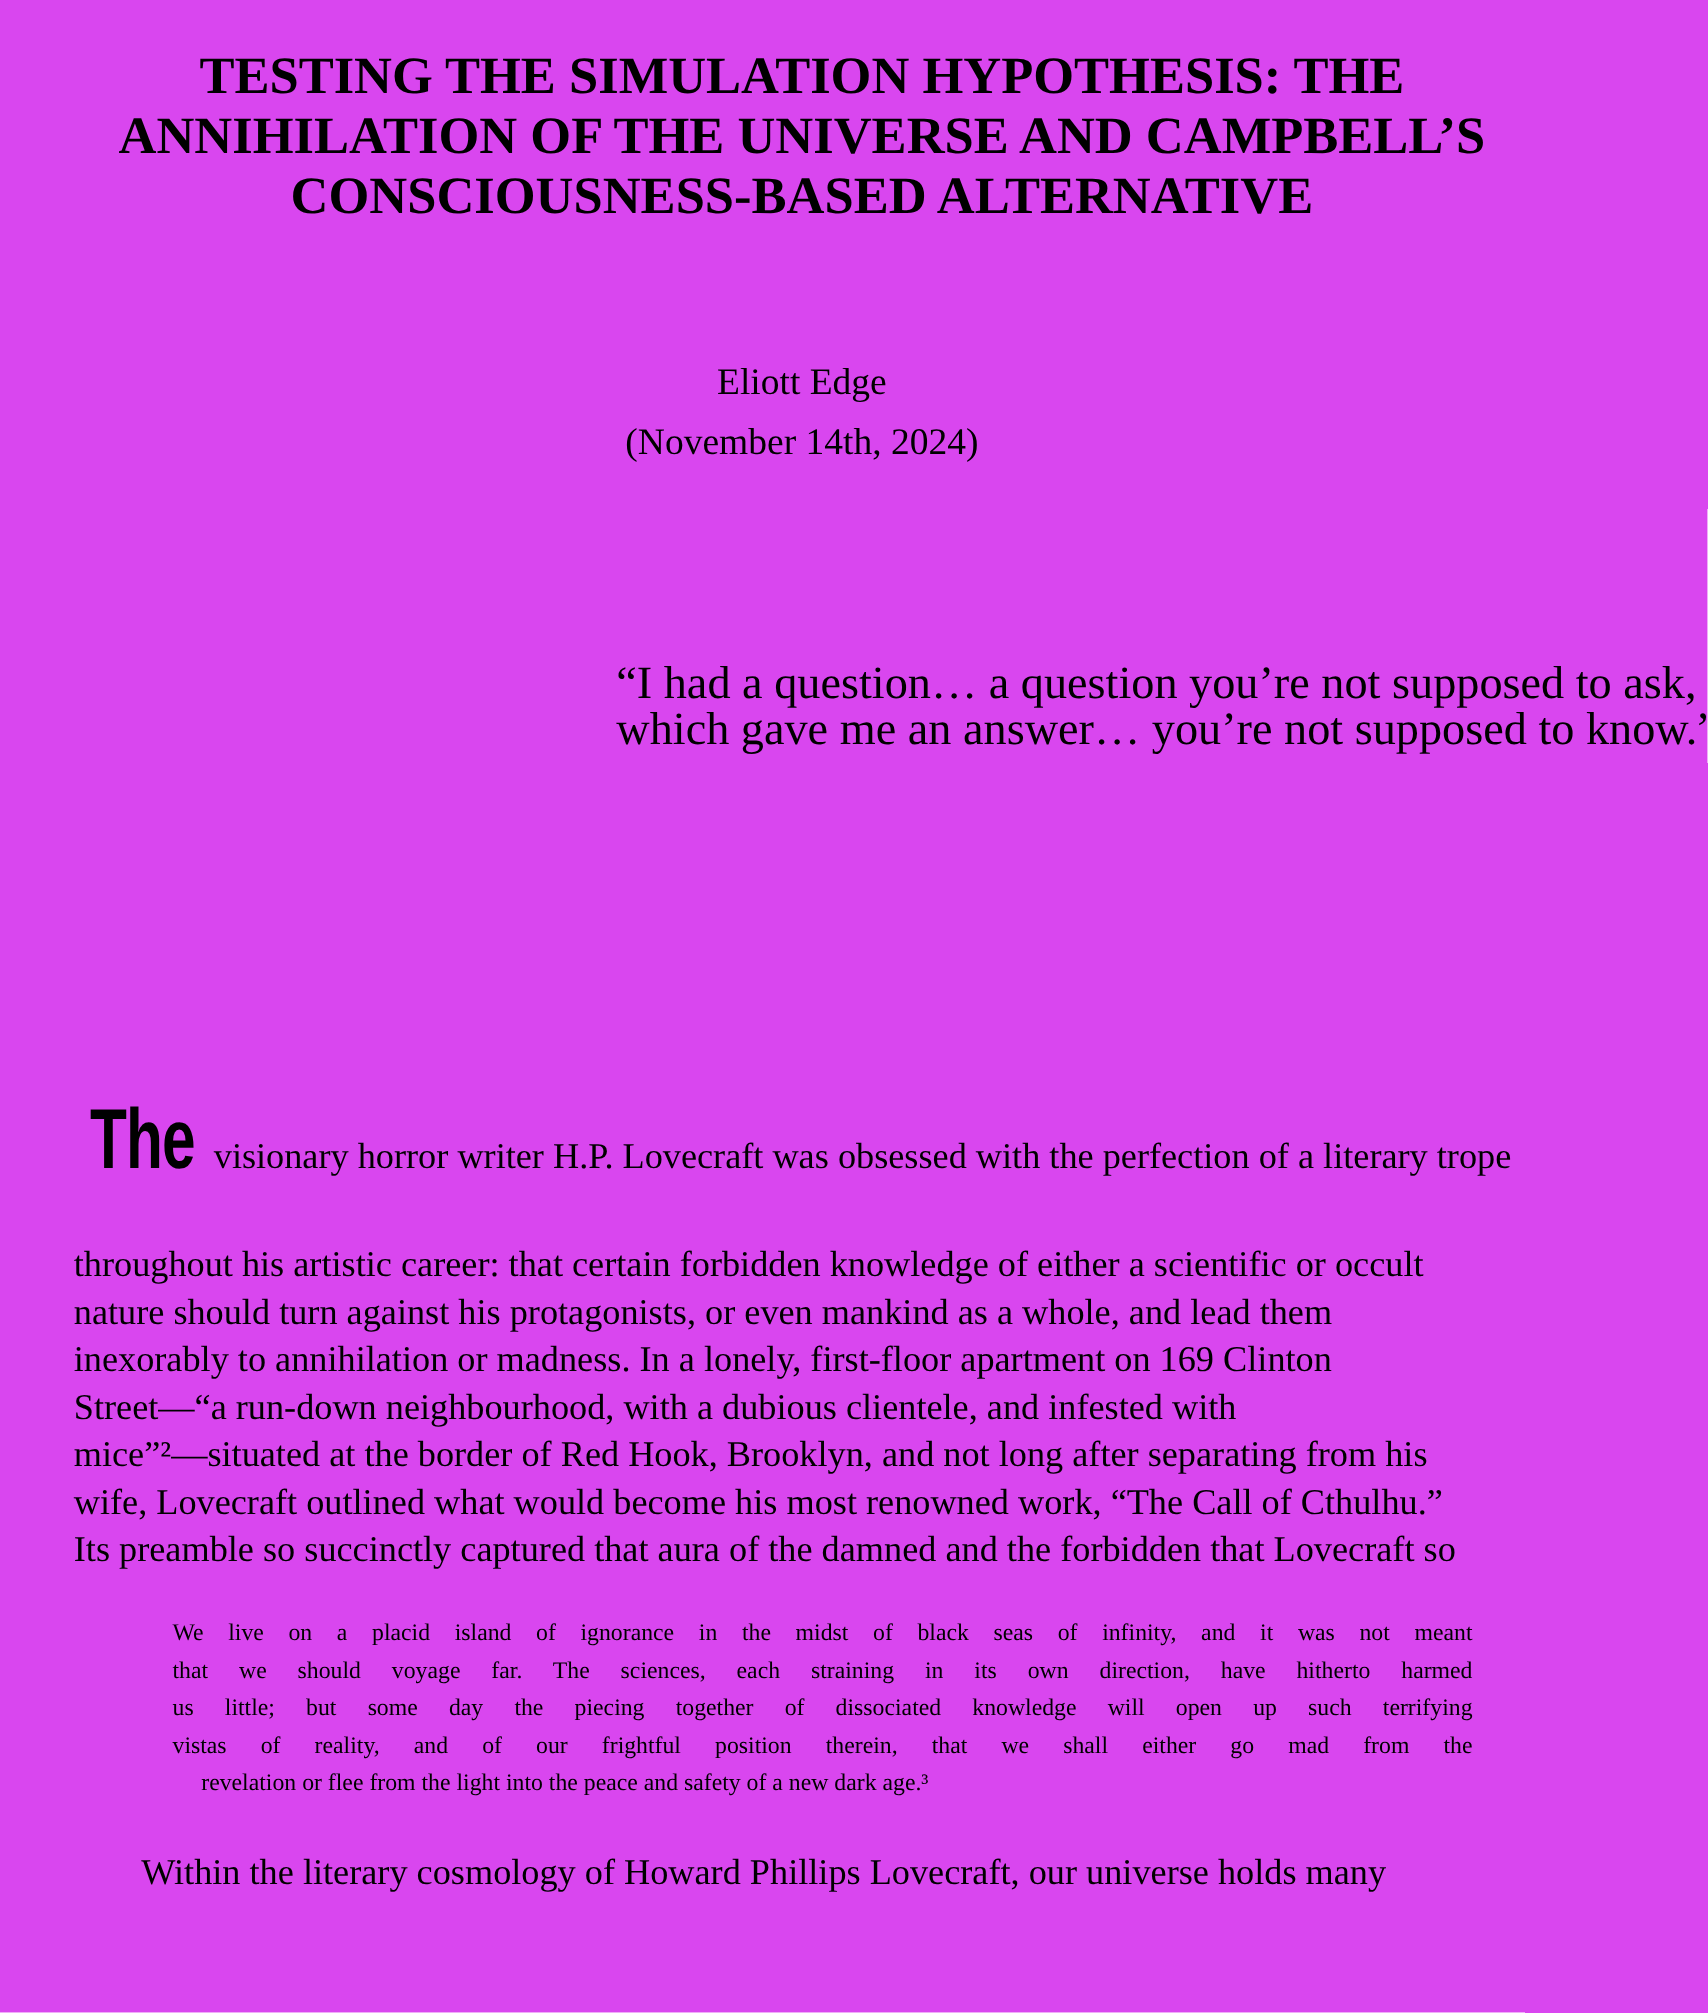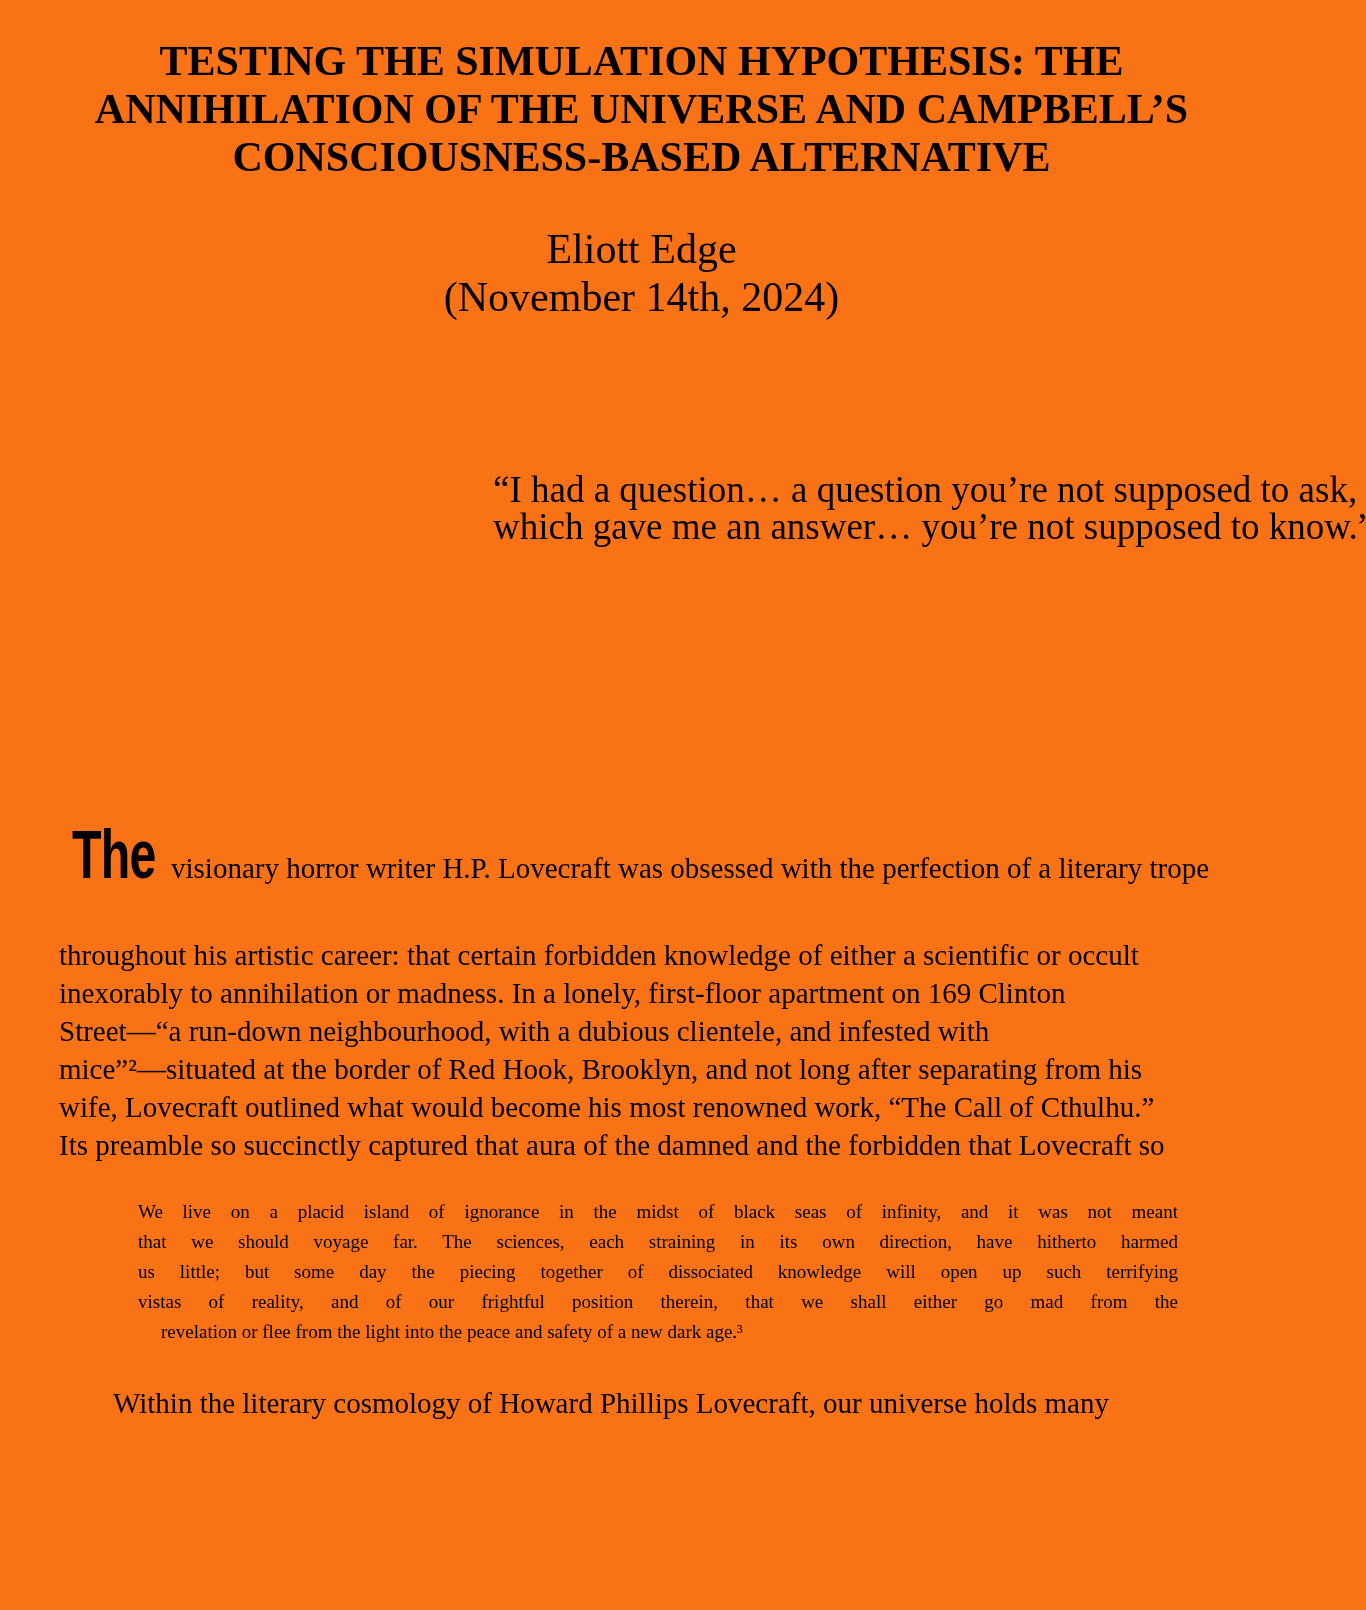--- a/index.html
+++ b/index.html
@@ -2,35 +2,35 @@
 <html><head>
 <meta charset="utf-8">
 <style>
   html, body { margin: 0; padding: 0; background: #ffffff; }
   .page {
     position: relative;
     width: 1366px;
     height: 1610px;
     box-sizing: border-box;
     padding: 0 126px 0 43px;
-    background: #f97316;
+    background: #d946ef;
     color: #000000;
     font-family: "Liberation Serif", serif;
     overflow: hidden;
   }
   .title {
     margin-top: 37px;
     font-size: 42px;
     line-height: 48px;
     font-weight: bold;
     text-align: center;
   }
   .byline {
-    margin-top: 44px;
-    font-size: 42px;
+    margin-top: 101px;
+    font-size: 30px;
     line-height: 48px;
     text-align: center;
   }
   .epigraph {
     margin-top: 150px;
     margin-left: 450px;
     font-size: 37px;
     line-height: 37px;
   }
   .epigraph div { white-space: pre; }
@@ -114,20 +114,21 @@
       <div class="last-line">which gave me an answer… you’re not supposed to know.”</div>
     </div>
 
 
   <div class="p1-first">
     <span class="lead-word">The</span><span>visionary horror writer H.P. Lovecraft was obsessed with the perfection of a literary trope</span>
   </div>
 
   <div class="p1-lines">
       <div>throughout his artistic career: that certain forbidden knowledge of either a scientific or occult</div>
+      <div>nature should turn against his protagonists, or even mankind as a whole, and lead them</div>
       <div>inexorably to annihilation or madness. In a lonely, first-floor apartment on 169 Clinton</div>
       <div>Street—“a run-down neighbourhood, with a dubious clientele, and infested with</div>
       <div>mice”²—situated at the border of Red Hook, Brooklyn, and not long after separating from his</div>
       <div>wife, Lovecraft outlined what would become his most renowned work, “The Call of Cthulhu.”</div>
       <div>Its preamble so succinctly captured that aura of the damned and the forbidden that Lovecraft so</div>
     </div>
 
   <div class="bq">
       <div>We live on a placid island of ignorance in the midst of black seas of infinity, and it was not meant</div>
       <div>that we should voyage far. The sciences, each straining in its own direction, have hitherto harmed</div>

